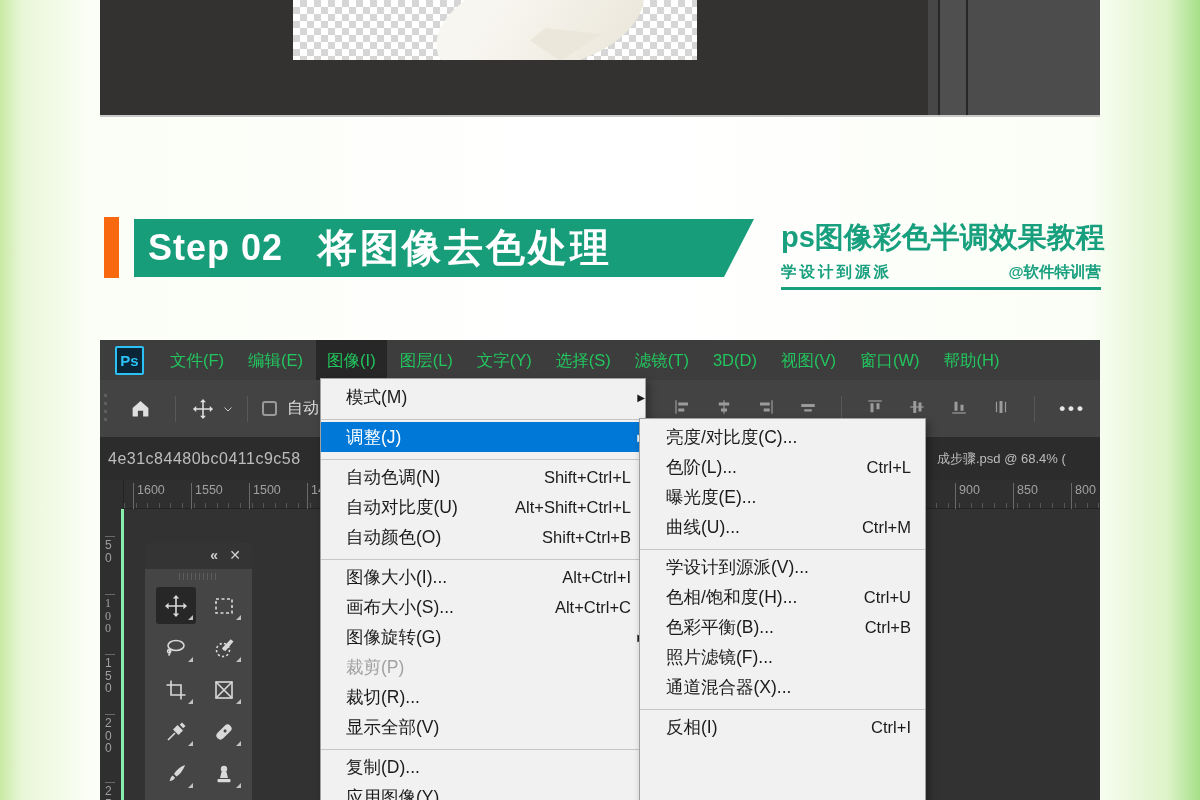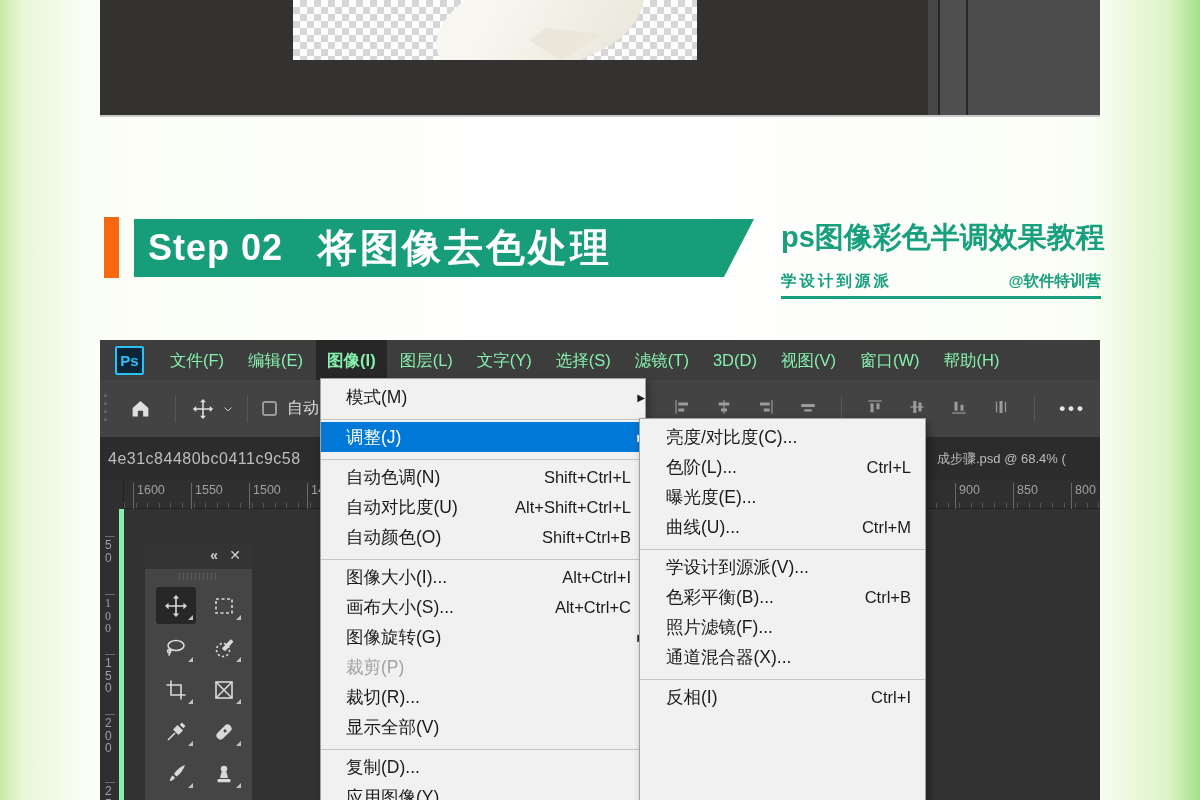--- a/index.html
+++ b/index.html
@@ -32,32 +32,32 @@
 
   
   .orange-bar { left:104px; top:217px; width:15px; height:61px; background:#f8690f; }
   .banner-green { left:134px; top:219px; width:620px; height:58px; background:#179d7a;
     clip-path:polygon(0 0,100% 0,calc(100% - 30px) 100%,0 100%);
     display:flex; align-items:center; color:#ffffff; }
   .step-label { margin-left:14px; font-size:36px; font-weight:600; letter-spacing:1px; }
   .step-title { margin-left:35px; font-size:39px; font-weight:800; letter-spacing:3px; }
   .banner-right { left:781px; top:218px; width:320px; }
   .br-title { color:#18a07e; font-size:29px; font-weight:800; letter-spacing:0; white-space:nowrap; }
-  .br-subrow { display:flex; justify-content:space-between; margin-top:13px; color:#18a07e; font-size:15.5px; font-weight:600; }
+  .br-subrow { display:flex; justify-content:space-between; margin-top:4px; color:#18a07e; font-size:15.5px; font-weight:600; }
   .br-sub-left { letter-spacing:3px; }
   .br-underline { height:3px; background:#18a07e; margin-top:4px; }
 
   
   .ps-window { left:100px; top:340px; width:1000px; height:460px; background:#323232; }
 
   .menubar { position:absolute; left:0; top:0; width:100%; height:40px; background:#3d3d3d; display:flex; align-items:center; }
   .ps-logo { width:29px; height:29px; margin-left:15px; margin-right:14px; background:#0b2537; border:2px solid #2bc1f5;
     color:#2bc1f5; font-weight:bold; font-size:15px; display:flex; align-items:center; justify-content:center; border-radius:2px; }
-  .mb-item { height:40px; line-height:40px; padding:0 11px; margin:0 1px; color:#86efac; font-size:16.5px; cursor:default; }
-  .mb-item.active { background:#272727;font-weight:bold; }
+  .mb-item { height:40px; line-height:40px; padding:0 11px; margin:0 1px; color:#22c55e; font-size:16.5px; cursor:default; }
+  .mb-item.active { background:#272727; }
 
   .toolbar { position:absolute; left:0; top:40px; width:100%; height:57px; background:#444343; display:flex; align-items:center; }
   .tb-grip { position:absolute; left:4px; top:14px; width:3px; height:30px;
     background:repeating-linear-gradient(to bottom,#5e5e5e 0 3px,transparent 3px 8px); }
   .tb-div { width:1px; height:26px; background:#585858; }
   .tb-icon { display:flex; align-items:center; justify-content:center; }
   .tb-checkbox { width:15px; height:15px; border:2px solid #9a9a9a; border-radius:3px; }
   .tb-auto { color:#dedede; font-size:16px; margin-left:10px; }
   .tb-right { position:absolute; right:14px; top:0; height:57px; display:flex; align-items:center; gap:24px; }
   .dots { color:#e6e6e6; font-size:17px; font-weight:bold; letter-spacing:3px; }
@@ -66,21 +66,21 @@
   .tab-left { position:absolute; left:8px; top:0; height:43px; line-height:43px; color:#bdbdbd; font-size:16px; letter-spacing:0.5px; white-space:nowrap; }
   .tab-right { position:absolute; left:837px; top:0; height:43px; line-height:43px; color:#bdbdbd; font-size:13px; white-space:nowrap; }
 
   .hruler { position:absolute; left:0; top:140px; width:100%; height:29px; background:#2f2f2f; border-bottom:1px solid #232323; }
   .hruler::after { content:""; position:absolute; left:24px; right:0; bottom:0; height:5px;
     background:repeating-linear-gradient(90deg,#565656 0 1px,transparent 1px 11.6px); }
   .ruler-corner { position:absolute; left:0; top:0; width:24px; height:29px; background:#2f2f2f; border-right:1px solid #232323; }
   .h-num { position:absolute; top:3px; color:#a0a0a0; font-size:12.5px; border-left:1px solid #6a6a6a; padding-left:3px; height:26px; }
 
   .canvas-area { position:absolute; left:0; top:169px; width:100%; height:291px; background:#323232; }
-  .vruler { position:absolute; left:0; top:169px; width:24px; height:291px; background:#2f2f2f; border-right:5px solid #86efac; }
+  .vruler { position:absolute; left:0; top:169px; width:24px; height:291px; background:#2f2f2f; border-right:3px solid #86efac; }
   .v-num { position:absolute; left:5px; width:10px; color:#a0a0a0; font-size:12px; line-height:12.5px; word-break:break-all;
     border-top:1px solid #6a6a6a; padding-top:2px; }
 
   
   .tools-panel { position:absolute; left:45px; top:203px; width:107px; height:257px; background:#454545; border-radius:8px 8px 0 0; }
   .tp-header { height:26px; background:#343434; border-radius:8px 8px 0 0; position:relative; }
   .tp-collapse { position:absolute; right:34px; top:4px; color:#cfcfcf; font-size:14px; font-weight:bold; }
   .tp-close { position:absolute; right:11px; top:4px; color:#cfcfcf; font-size:14px; }
   .tp-grip { height:14px; display:flex; justify-content:center; align-items:center; }
   .tp-grip i { width:40px; height:7px;
@@ -485,20 +485,25 @@
     
     
     
   </div>
     <div class="menu-row">
     <span class="mi-label">学设计到源派(V)...</span>
     <span class="mi-shortcut"></span>
     <span class="mi-arrow"></span>
   </div>
     <div class="menu-row">
+    <span class="mi-label">色相/饱和度(H)...</span>
+    <span class="mi-shortcut">Ctrl+U</span>
+    <span class="mi-arrow"></span>
+  </div>
+    <div class="menu-row">
     <span class="mi-label">色彩平衡(B)...</span>
     <span class="mi-shortcut">Ctrl+B</span>
     <span class="mi-arrow"></span>
   </div>
     <div class="menu-row">
     <span class="mi-label">照片滤镜(F)...</span>
     <span class="mi-shortcut"></span>
     <span class="mi-arrow"></span>
   </div>
     <div class="menu-row">

